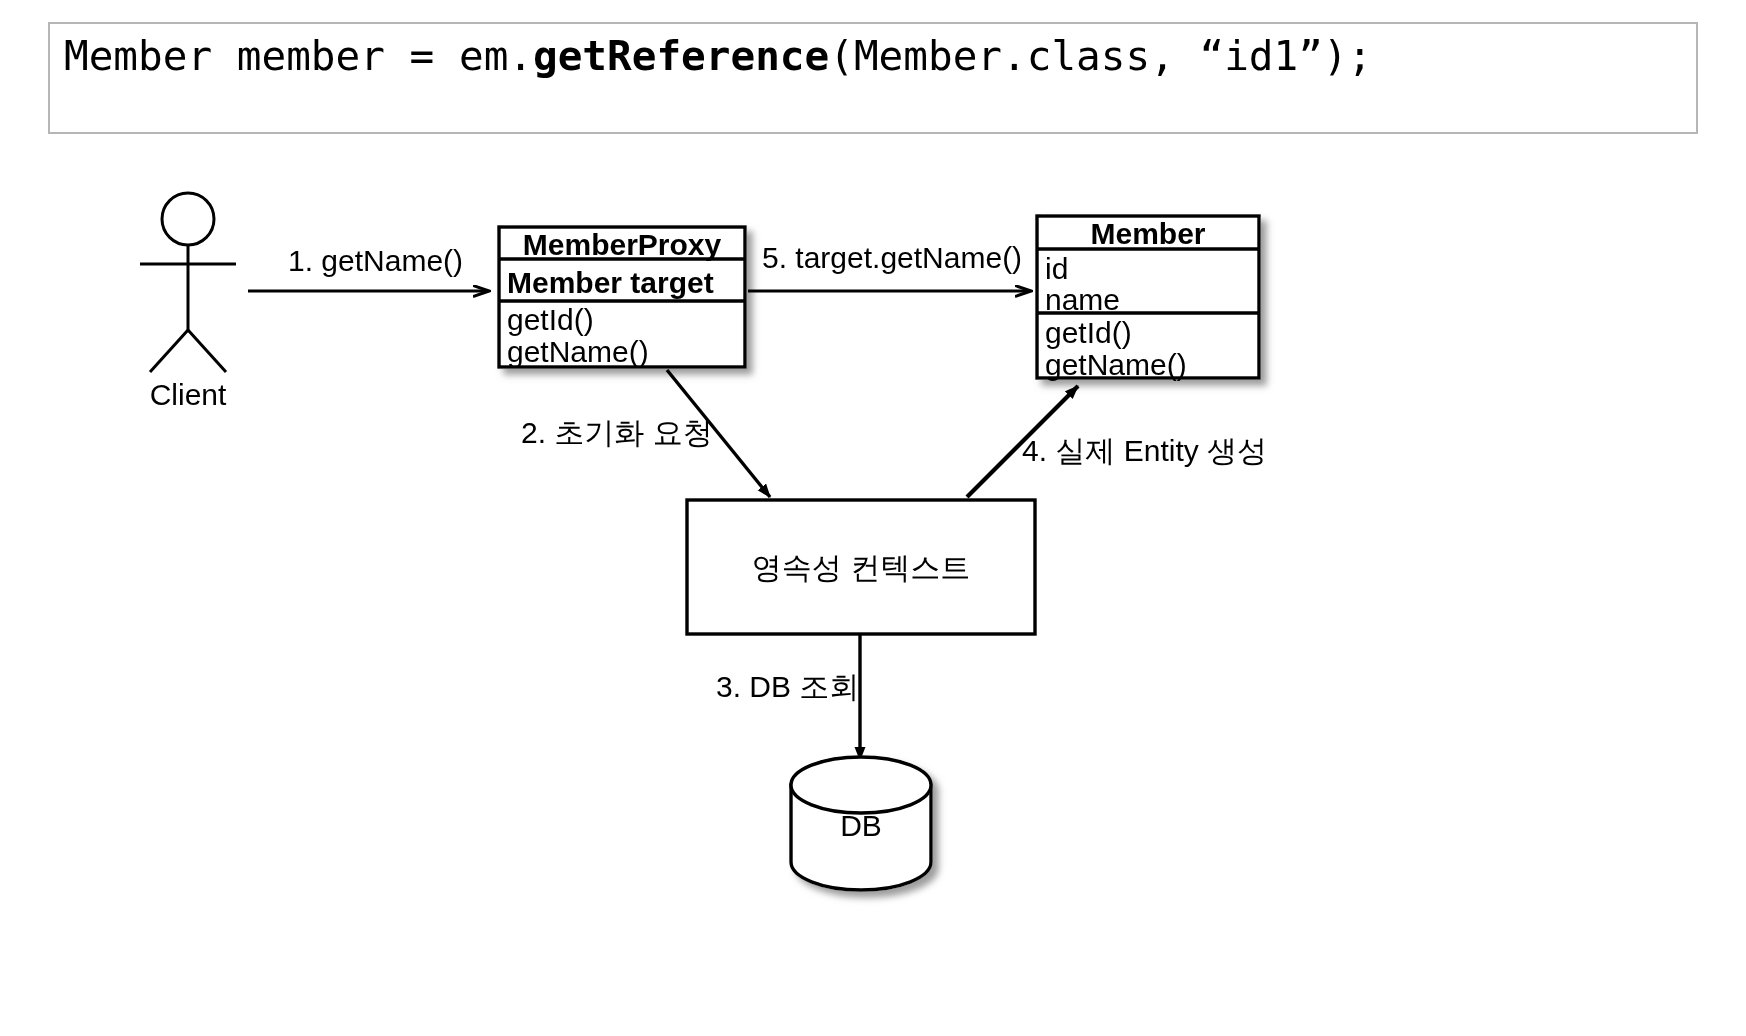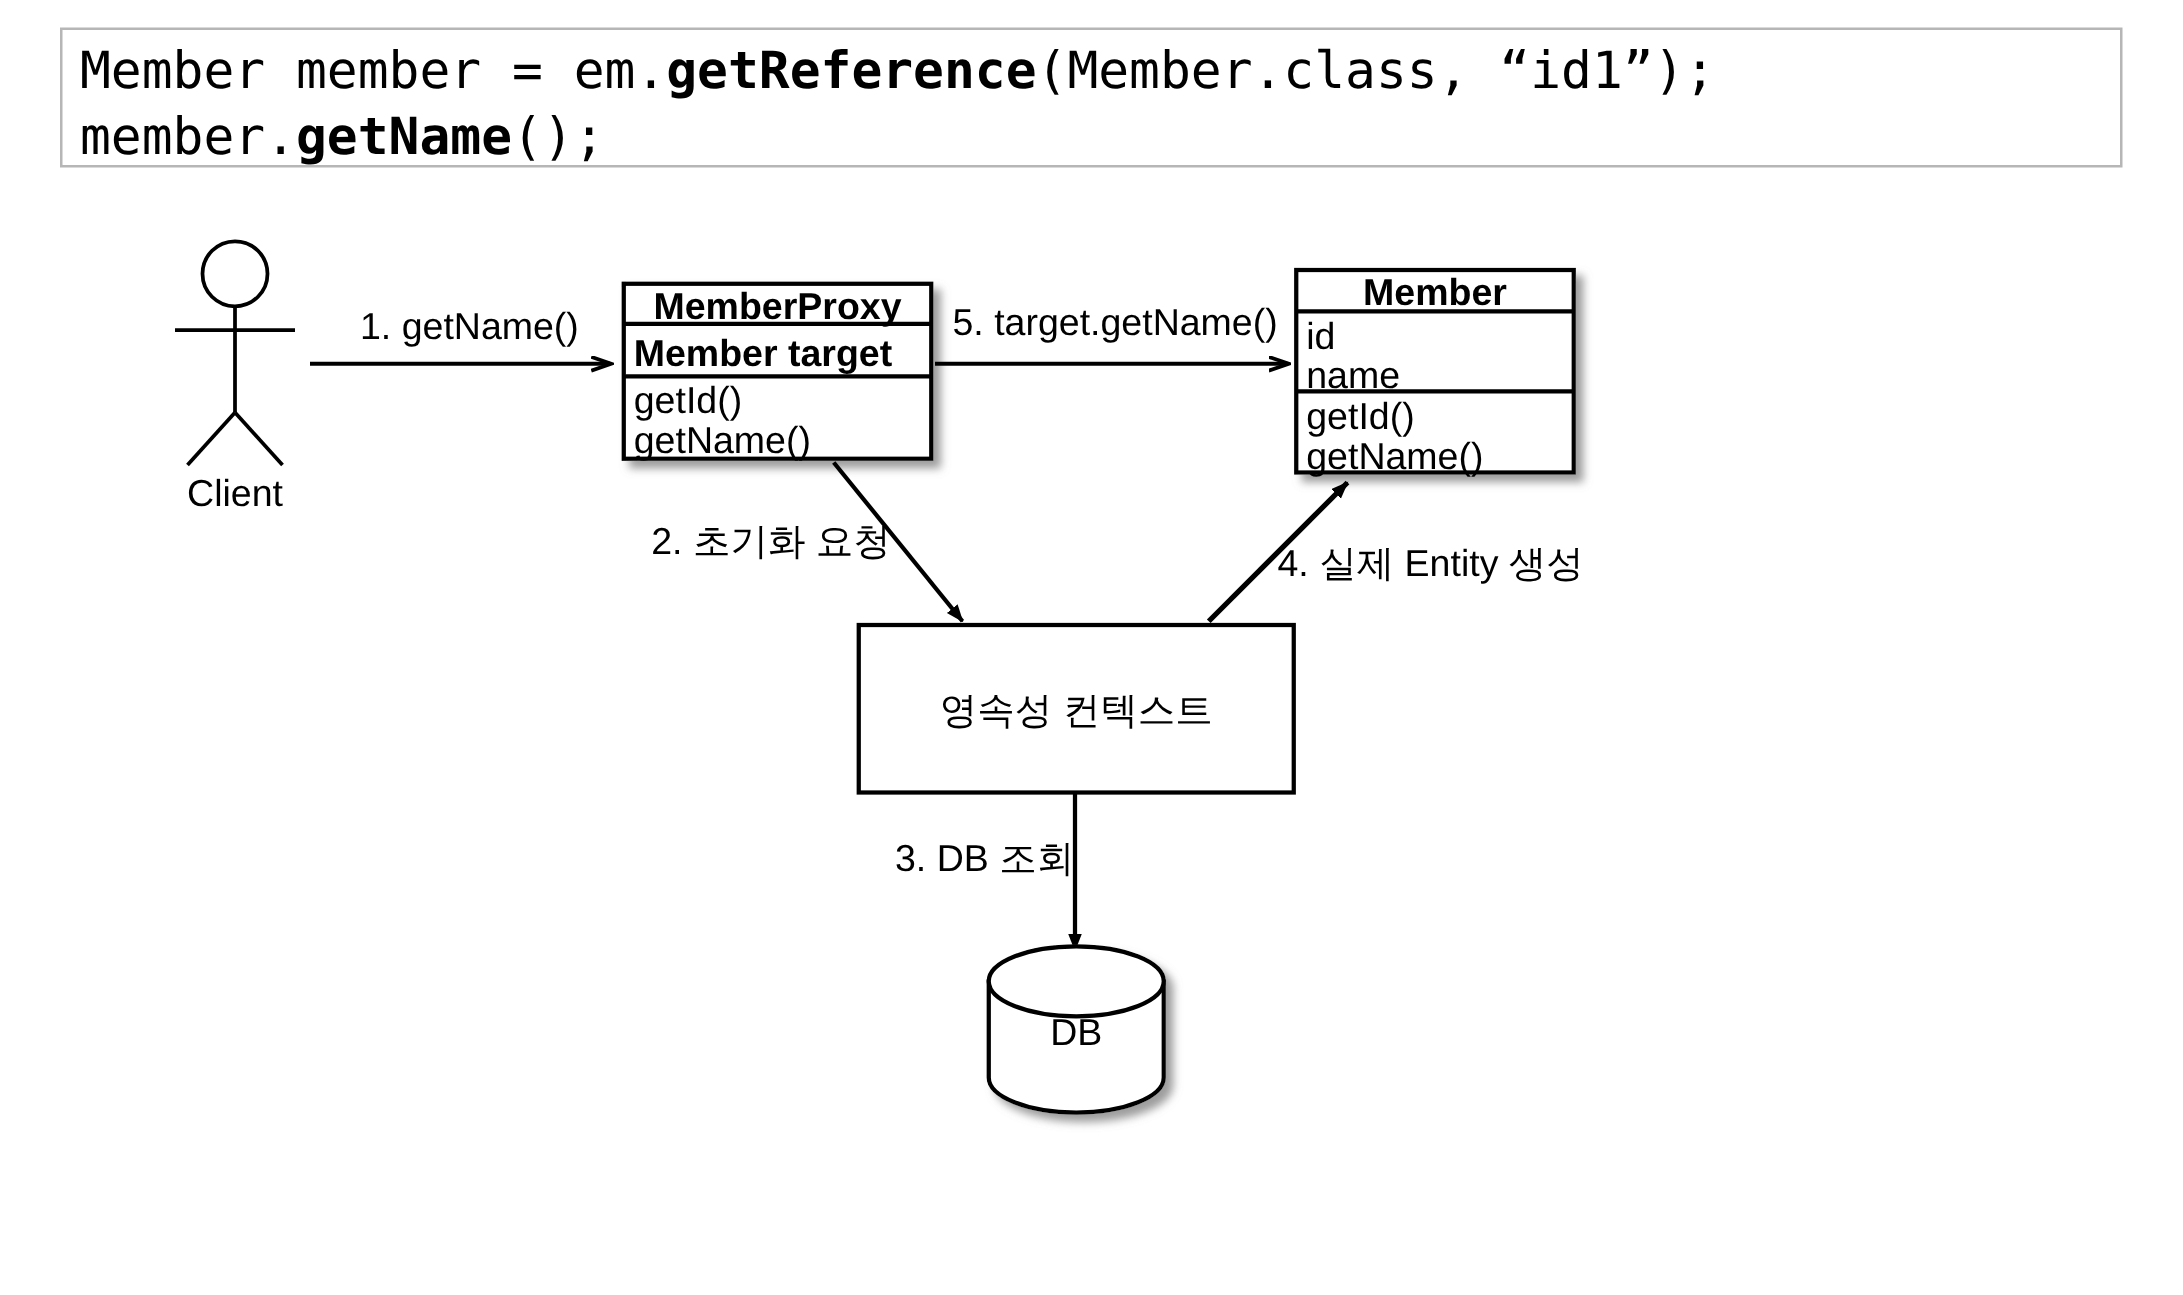--- a/index.html
+++ b/index.html
@@ -55,21 +55,20 @@
   .t-db        { font-size: 30px; text-anchor: middle; }
   .shape-fill  { fill: #ffffff; stroke: #000000; }
 </style>
 </head>
 <body>
 
 <div id="stage">
 
   <div class="code-block">
     <div class="code-line"><span>Member member = em.</span><b>getReference</b><span>(Member.class, “id1”);</span></div>
-    <div class="code-line"><span>member.</span><b>getName</b><span>();</span></div>
   </div>
 
   <svg width="1746" height="1036" viewBox="0 0 1746 1036" style="position:absolute;left:0;top:0;">
 
     <defs>
       <marker id="arrowOpen" markerWidth="16" markerHeight="16" refX="14" refY="5.2" orient="auto" markerUnits="userSpaceOnUse">
         <path d="M0,0 L15,5.2 L0,10.4" fill="none" stroke="#000" stroke-width="2.6"></path>
       </marker>
       <marker id="arrowSolid" markerWidth="16" markerHeight="16" refX="13" refY="5.5" orient="auto" markerUnits="userSpaceOnUse">
         <path d="M0,0 L14,5.5 L0,11 Z" fill="#000"></path>

